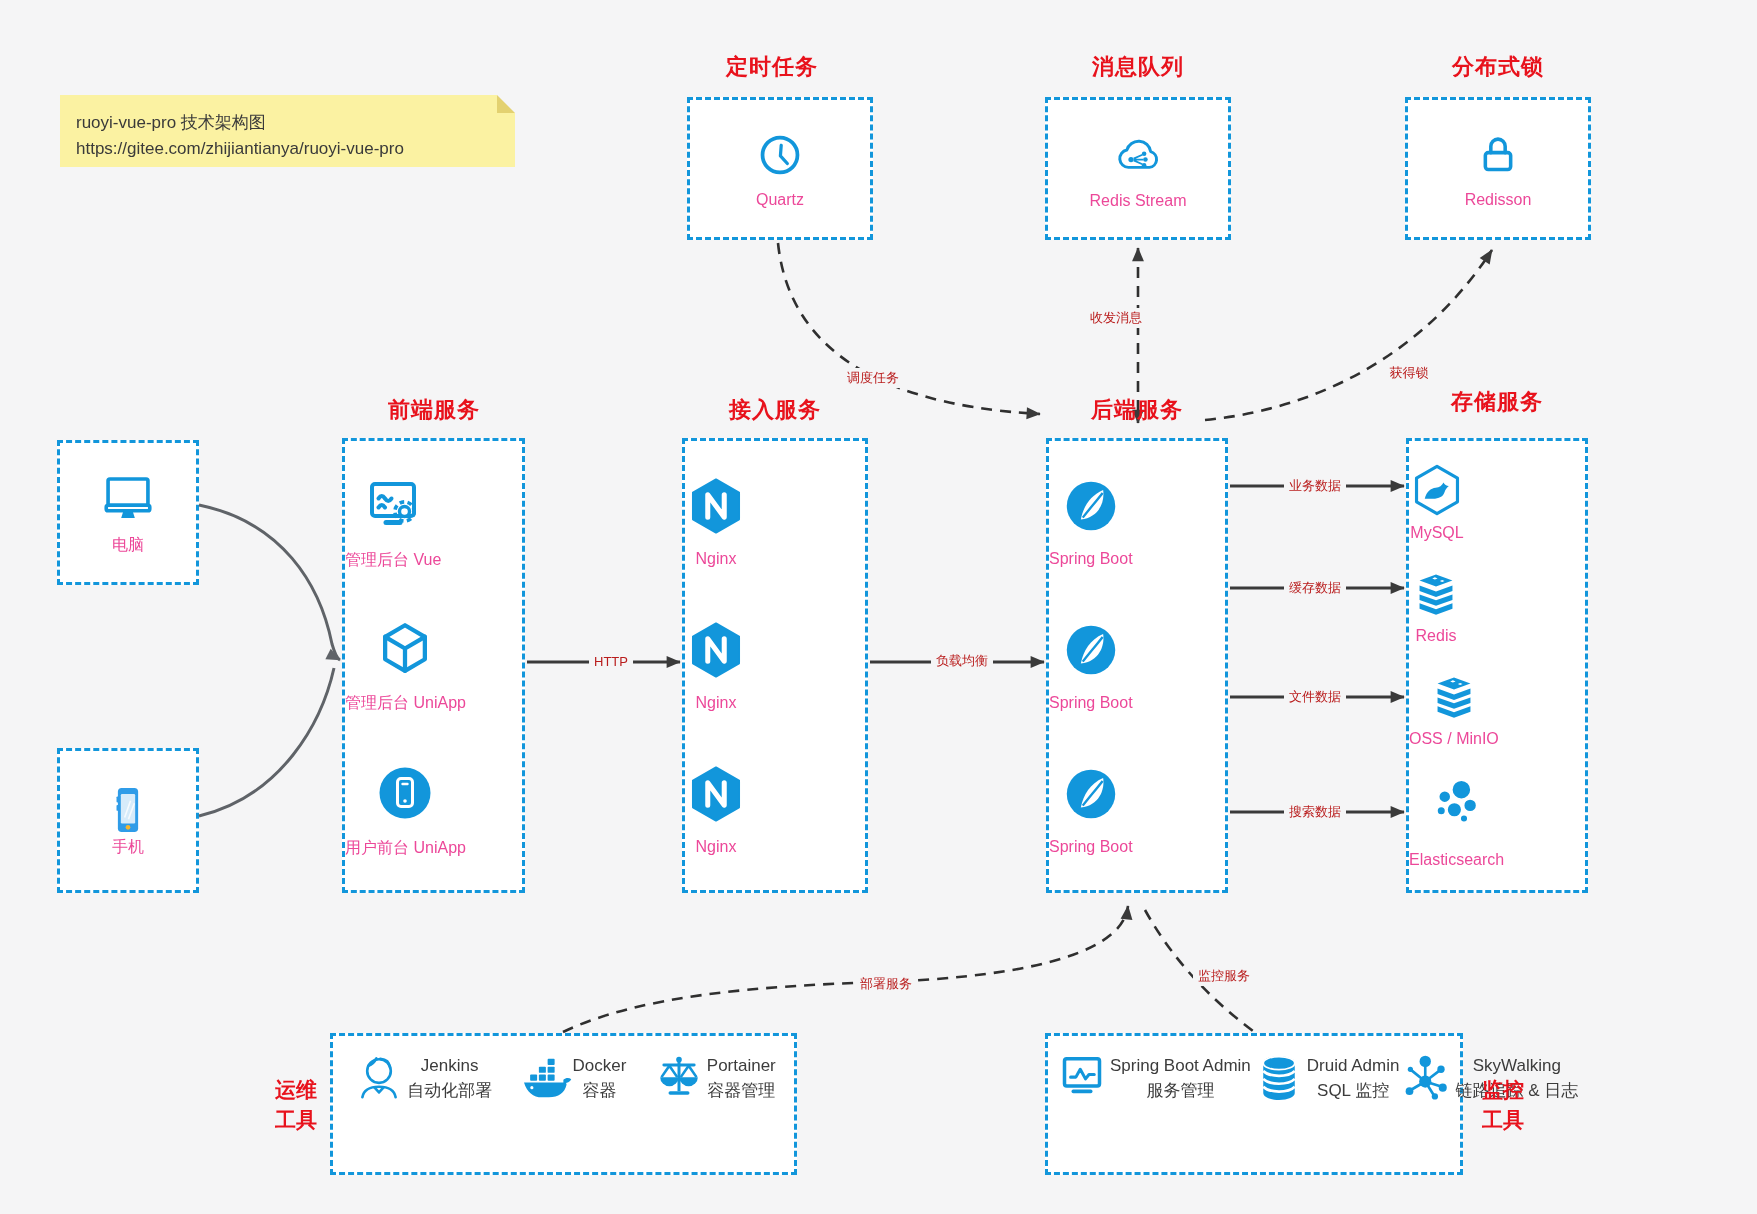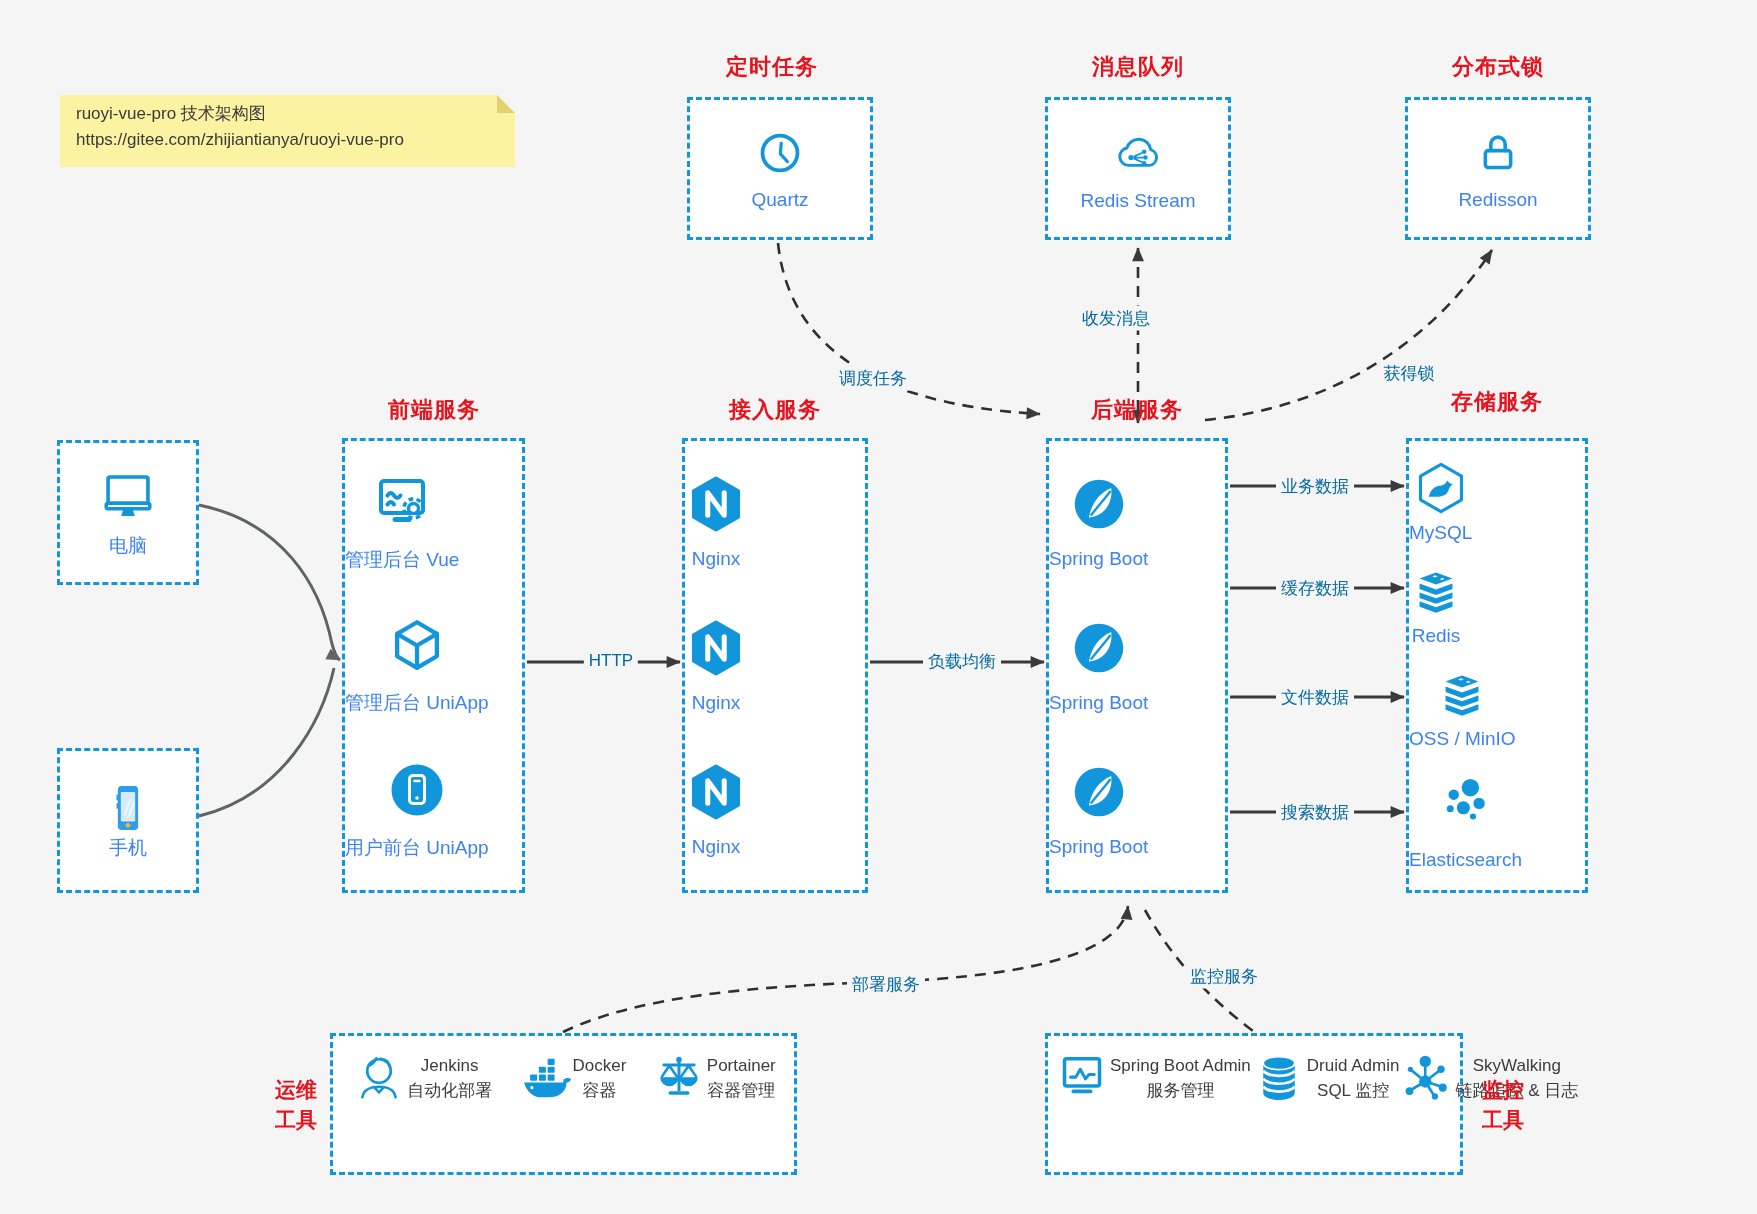--- a/index.html
+++ b/index.html
@@ -10,38 +10,38 @@
     color:#3c3c3c;
   }
   .box{
     position:absolute;box-sizing:border-box;
     border:3px dashed #1296db;background:#ffffff;z-index:2;
   }
   .vbox{display:flex;flex-direction:column;align-items:flex-start;justify-content:space-around;padding:8px 0;}
   .vbox-center{display:flex;flex-direction:column;align-items:center;justify-content:center;}
   .hbox{display:flex;flex-direction:row;align-items:flex-start;justify-content:space-around;padding:14px 6px 8px 6px;}
   .item{display:flex;flex-direction:column;align-items:center;gap:13px;}
-  .item-label{font-size:19px;color:#3b82f6;white-space:nowrap;}
+  .item-label{font-size:16px;color:#ec4899;white-space:nowrap;}
   .bitem{display:flex;flex-direction:row;align-items:center;}
   .bitem-label{font-size:17px;color:#3c3c3c;text-align:center;line-height:1.5;white-space:nowrap;}
   .group-title{
     position:absolute;transform:translate(-50%,-50%);z-index:6;
     color:#e8121c;font-weight:bold;font-size:22px;white-space:nowrap;letter-spacing:1px;
   }
   .side-title{
     position:absolute;transform:translate(-50%,-50%);z-index:6;
     color:#e8121c;font-weight:bold;font-size:21px;line-height:1.45;text-align:center;white-space:nowrap;
   }
   .edge-label{
     position:absolute;transform:translate(-50%,-50%);z-index:5;
-    font-size:17px;color:#0369a1;background:#f5f5f6;padding:1px 5px;white-space:nowrap;
+    font-size:13px;color:#b91c1c;background:#f5f5f6;padding:1px 5px;white-space:nowrap;
   }
   .note{
     position:absolute;left:60px;top:95px;width:455px;height:72px;z-index:4;
-    background:#fbf2a2;box-sizing:border-box;padding:6px 16px;
+    background:#fbf2a2;box-sizing:border-box;padding:15px 16px;
     font-size:17px;line-height:1.55;color:#3a3a3a;
   }
   .note::before{
     content:"";position:absolute;top:0;right:0;width:0;height:0;
     border-top:18px solid #f5f5f6;border-left:18px solid #e3d170;
   }
   .wires{position:absolute;left:0;top:0;z-index:3;}
   .ic{display:block;}
   .defs-holder{position:absolute;width:0;height:0;overflow:hidden;}
 </style>

